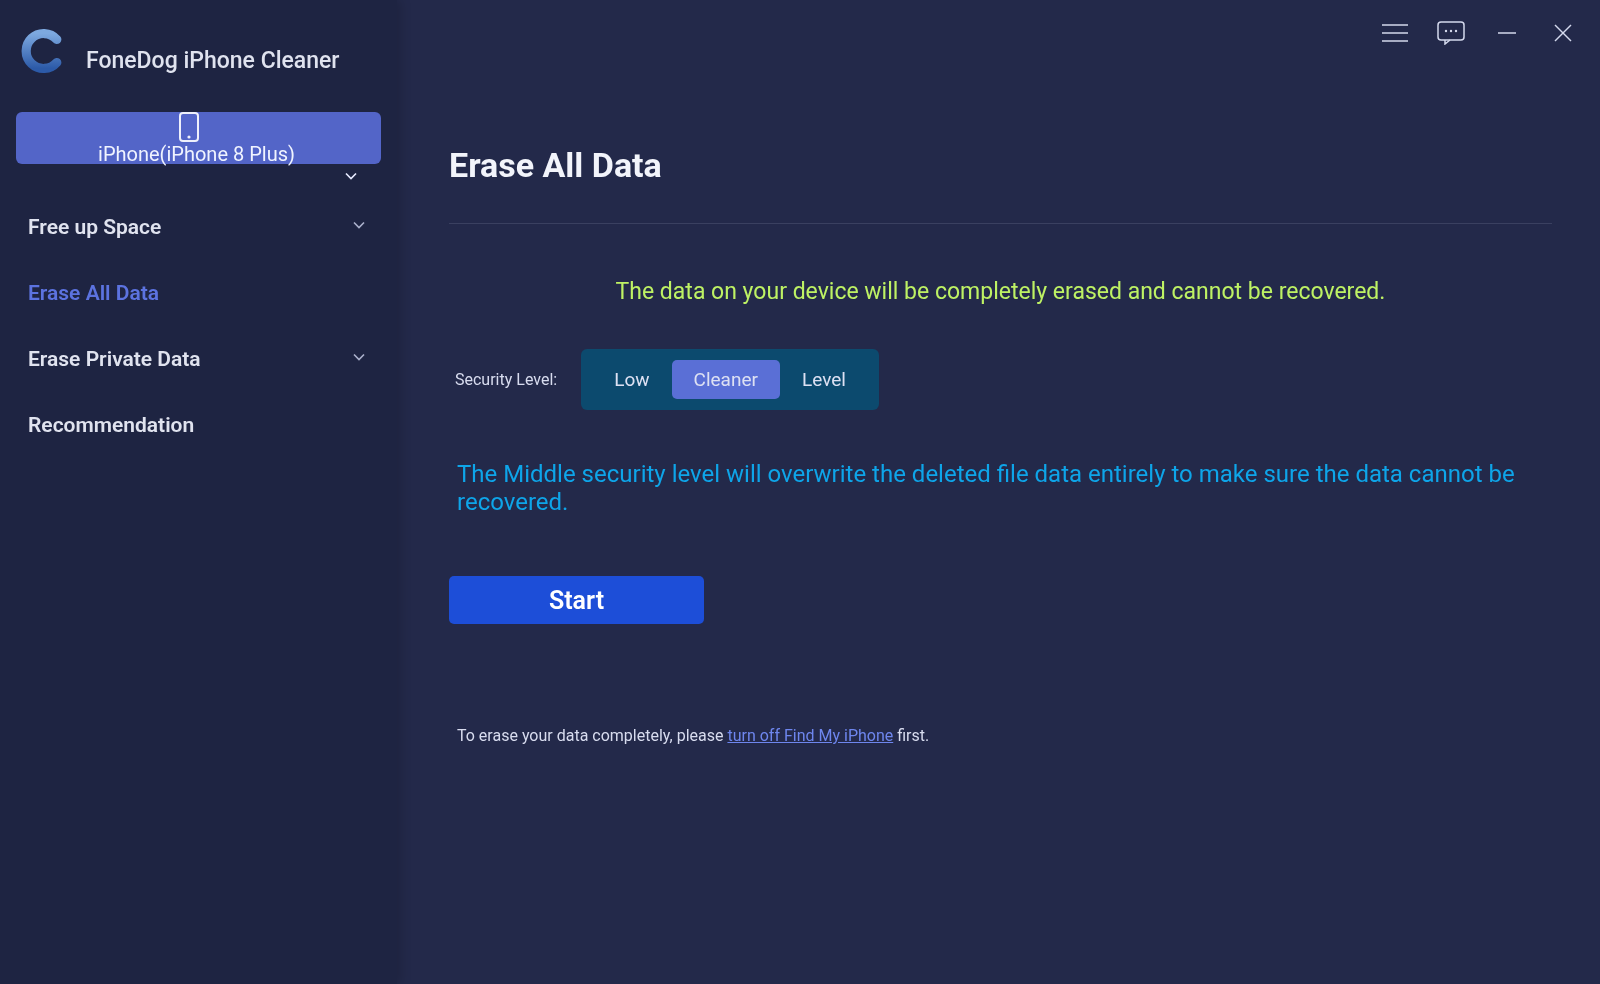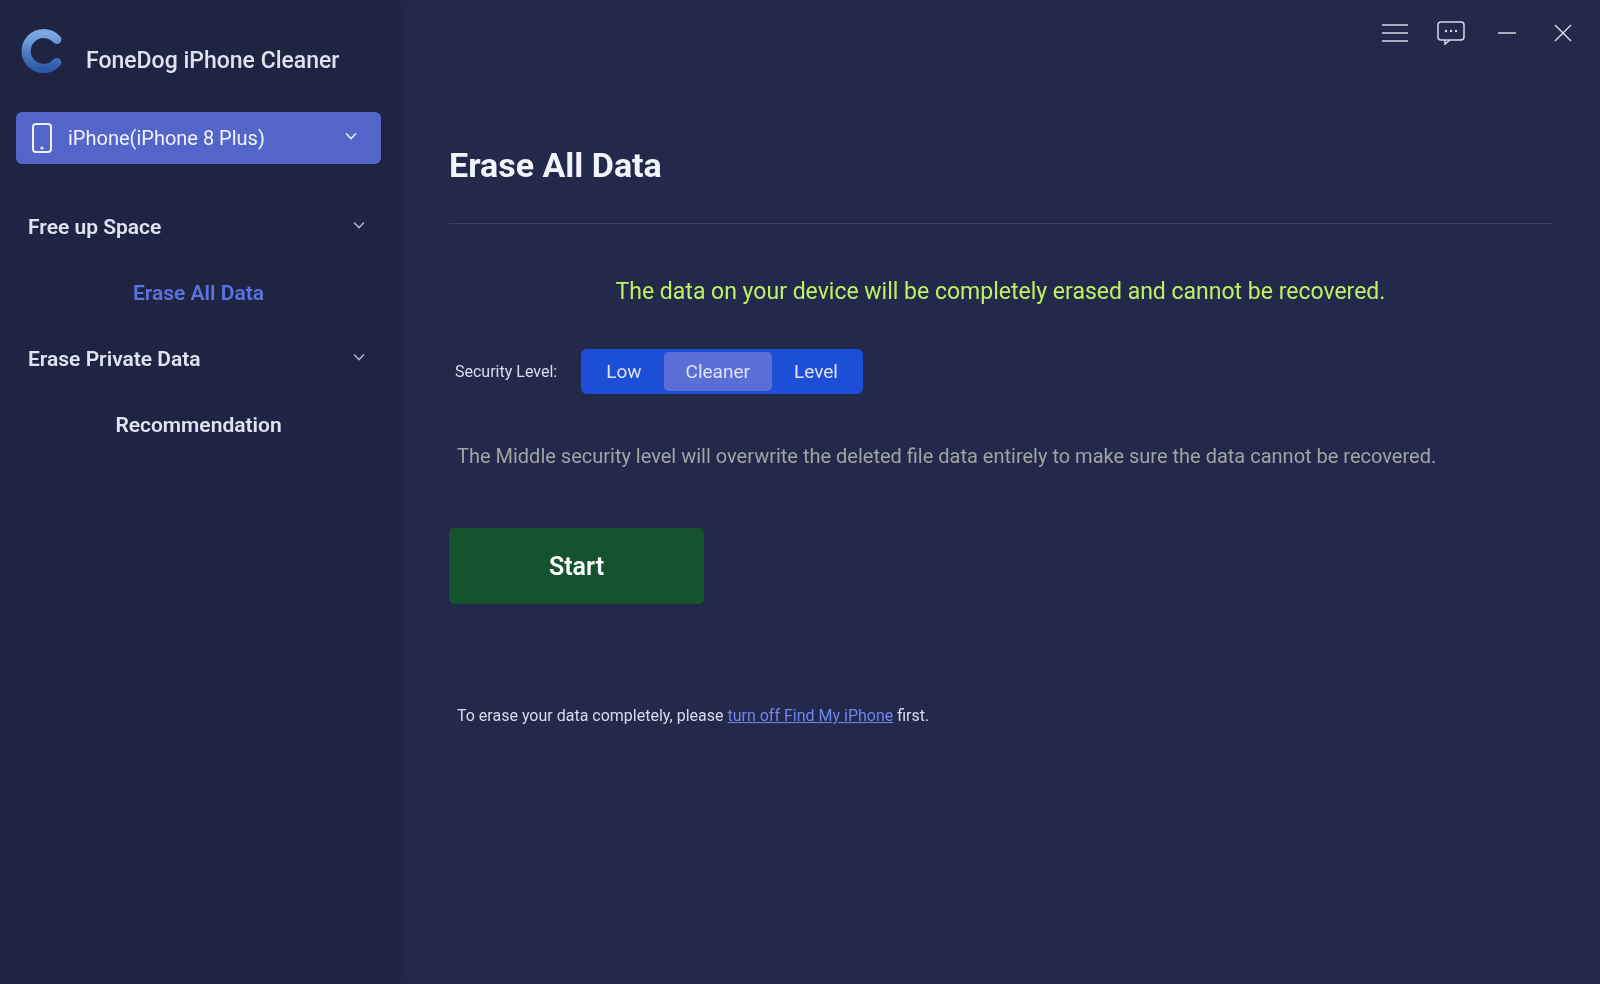--- a/index.html
+++ b/index.html
@@ -45,39 +45,39 @@
       border-radius: 6px;
       height: 52px;
       display: flex;
       align-items: center;
       padding: 0 20px 0 16px;
       color: #f0f4ff;
       font-size: 20px;
       font-weight: 400;
       cursor: pointer;
       margin: 0 6px 30px 6px;
+      flex-direction: column;
     }
     .device-select .phone-icon {
       width: 20px;
       height: 30px;
       margin-right: 16px;
     }
     .device-select .chev {
       margin-left: auto;
     }
     .nav-item {
       display: flex;
       align-items: center;
       padding: 0 18px;
       height: 66px;
       color: #e0e3ef;
       font-size: 21px;
       font-weight: 600;
       cursor: pointer;
-      justify-content: center;
     }
     .nav-item .chev {
       margin-left: auto;
     }
     .nav-item.active {
       color: #5c73e0;
     }
     .chev svg {
       width: 20px;
       height: 20px;
@@ -143,46 +143,46 @@
       margin-bottom: 50px;
       margin-left: 6px;
     }
     .sec-label {
       color: #d8dcef;
       font-size: 16px;
       margin-right: 24px;
     }
     .seg {
       display: flex;
-      background: #1d4ed8;
+      background: #0c4a6e;
       border-radius: 6px;
-      padding: 3px;
+      padding: 11px;
     }
     .seg-btn {
       padding: 8px 22px;
       color: #dde1f3;
       font-size: 19px;
       border-radius: 5px;
       cursor: pointer;
       border: none;
       background: transparent;
     }
     .seg-btn.active {
       background: #5a6fd6;
     }
     .sec-desc {
-      color: #a3a3a3;
-      font-size: 20px;
+      color: #0ea5e9;
+      font-size: 24px;
       margin-bottom: 60px;
       margin-left: 8px;
     }
     .start-btn {
       width: 255px;
-      height: 76px;
-      background: #14532d;
+      height: 48px;
+      background: #1d4ed8;
       color: #fff;
       font-size: 25px;
       font-weight: 600;
       border: none;
       border-radius: 5px;
       cursor: pointer;
       margin-bottom: 102px;
     }
     .tip {
       color: #d8dcef;

